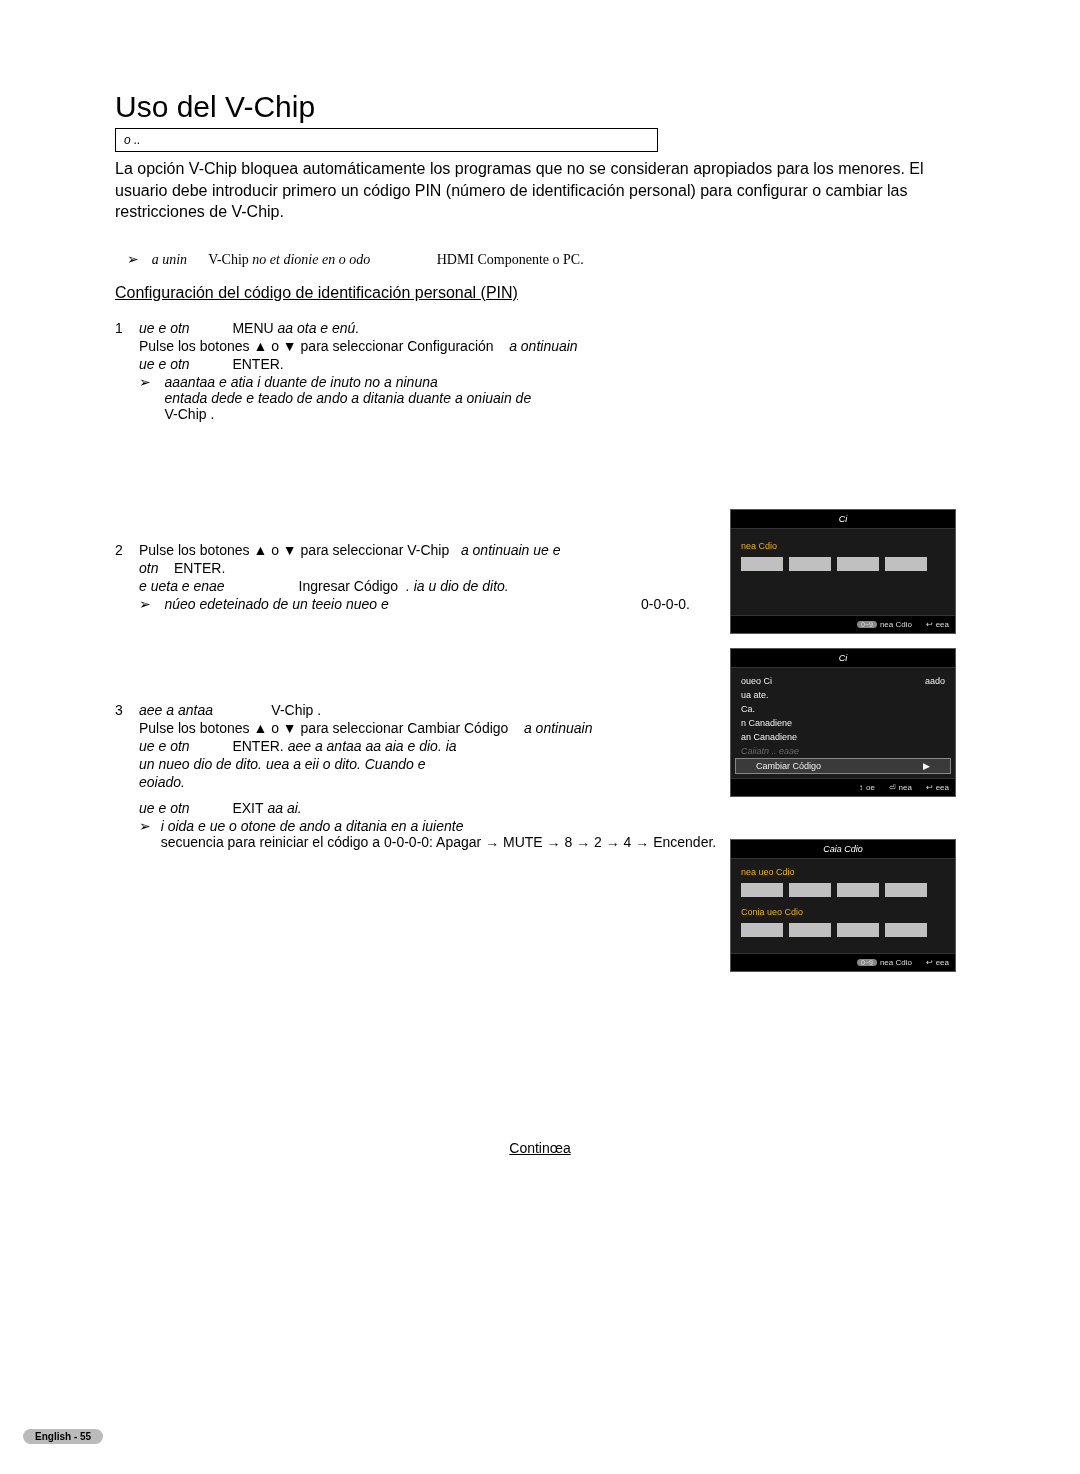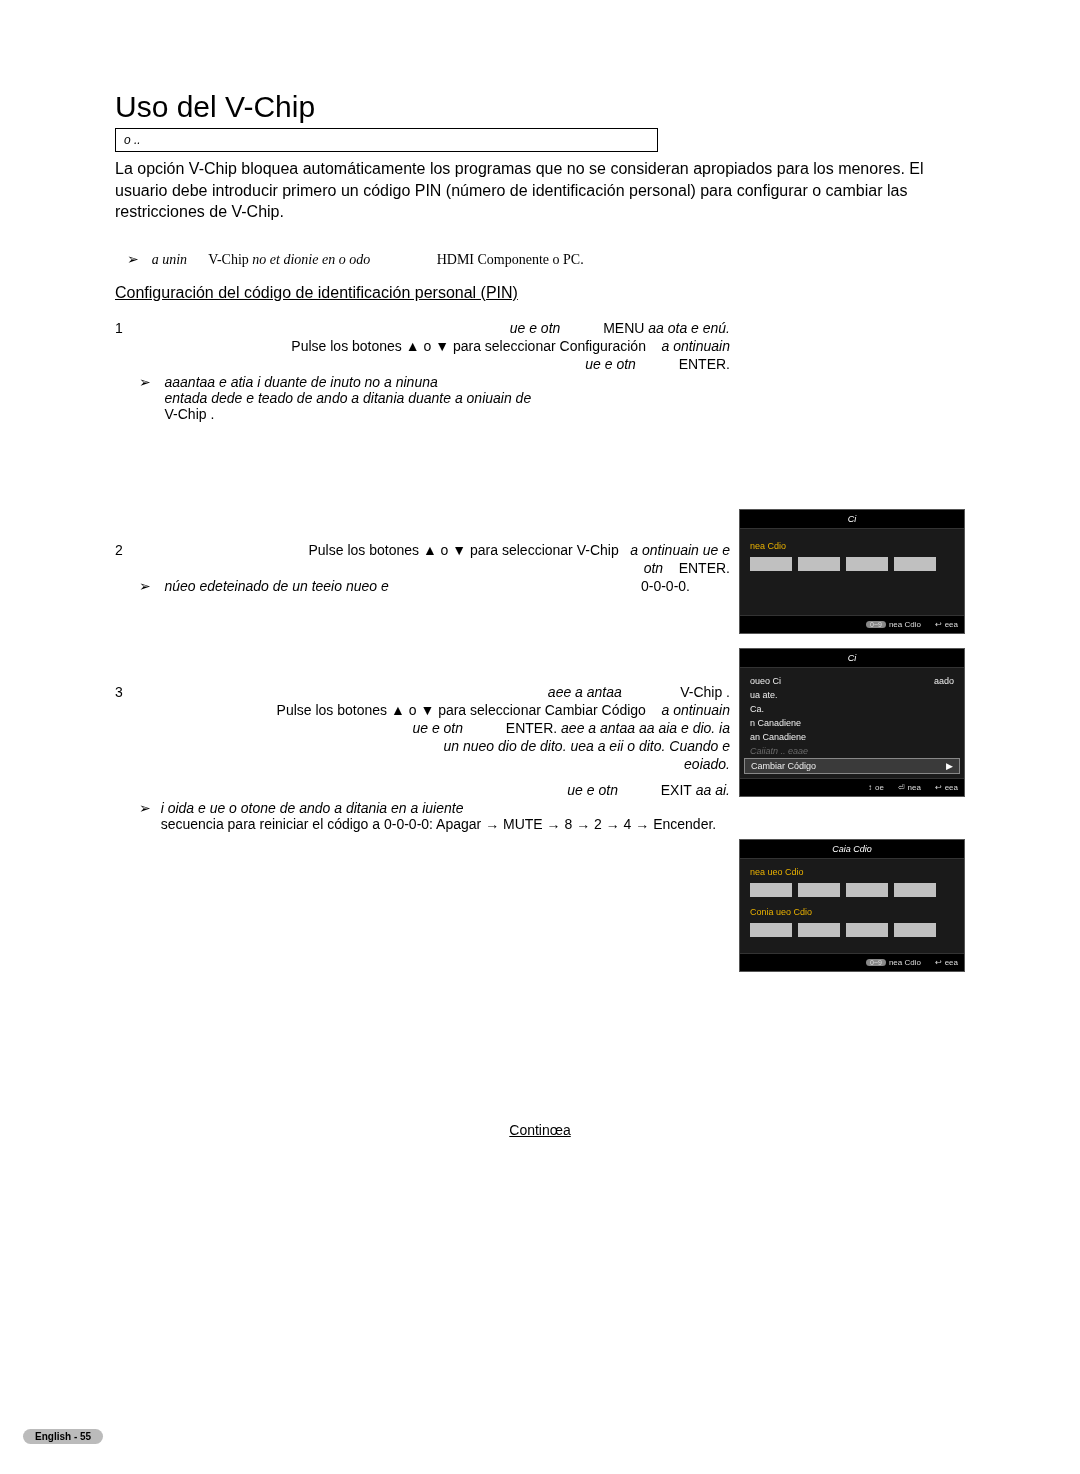--- a/index.html
+++ b/index.html
@@ -60,21 +60,21 @@
   .step2 { margin-bottom: 90px; }
   .step3 { margin-bottom: 20px; }
   .step .num {
     width: 24px;
     flex-shrink: 0;
   }
   .step .body {
     flex: 1;
     padding-right: 235px;
   }
-  .step .body p { margin: 0 0 2px 0; text-align: right; }
+  .step .body p { margin: 0 0 2px 0; }
   .step .body .i { font-style: italic; }
   .note-row {
     display: flex;
     align-items: flex-start;
     margin-top: 2px;
     margin-left: 0;
   }
   .note-row .bodyn {
     font-style: italic;
     flex: 1;
@@ -96,21 +96,21 @@
   .pagenum span {
     background: #bbb;
     border-radius: 10px;
     padding: 2px 12px;
     font-size: 10px;
     font-weight: bold;
   }
   
   .osd {
     position: absolute;
-    right: 115px;
+    right: 124px;
     width: 224px;
     background: #1a1a1a;
     color: #ddd;
     font-size: 9px;
     border: 1px solid #555;
   }
   .osd .title {
     background: #000;
     text-align: center;
     padding: 4px 0;
@@ -162,21 +162,21 @@
     justify-content: space-between;
     padding: 2px 10px;
     font-size: 9px;
     color: #eee;
   }
   .osd .list-row.muted { color: #6a6a6a; font-style: italic; }
   .osd .list-row.hl {
     background: #3a3a3a;
     border: 1px solid #888;
     margin: 0 4px;
-    padding: 2px 6px;
+    padding: 2px 20px;
   }
   .osd .list-row .arr {
     color: #fff;
   }
   .osd .footer2 {
     background: #000;
     padding: 4px 6px;
     display: flex;
     justify-content: space-between;
     border-top: 1px solid #333;
@@ -256,20 +256,26 @@
     <div class="num">2</div>
     <div class="body">
       <p>
         <span>Pulse los botones ▲ o ▼ para seleccionar V-Chip</span>
         &nbsp;&nbsp;<span class="i">a ontinuain ue e</span>
       </p>
       <p>
         <span class="i">otn</span>&nbsp;&nbsp;&nbsp;
         <span>ENTER.</span>
       </p>
+      <p>
+        <span class="i">e ueta e enae</span>
+        &nbsp;&nbsp;&nbsp;&nbsp;&nbsp;&nbsp;&nbsp;&nbsp;&nbsp;&nbsp;&nbsp;&nbsp;&nbsp;&nbsp;&nbsp;&nbsp;&nbsp;
+        <span>Ingresar Código</span>
+        &nbsp;<span class="i">. ia u dio  de  dito.</span>
+      </p>
       <div class="note-row">
         <span class="arrow">➢</span>
         &nbsp;&nbsp;
         <div class="bodyn" style="display:flex; justify-content:space-between; width:100%;">
           <span>núeo  edeteinado de un teeio nueo e</span>
           <span class="r" style="padding-right:40px;">0-0-0-0.</span>
         </div>
       </div>
     </div>
   </div>

